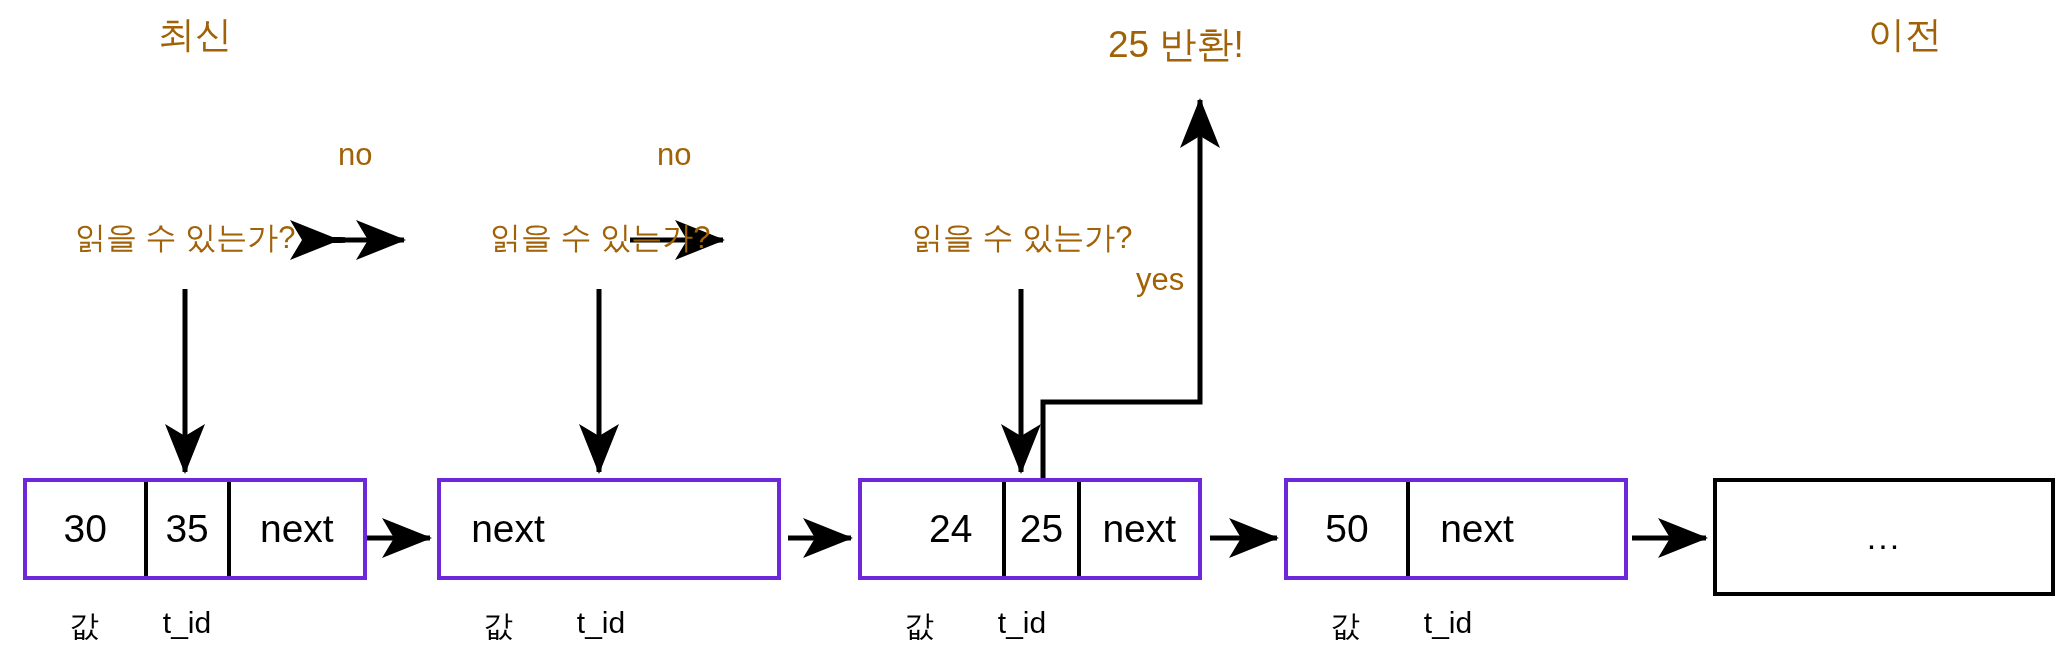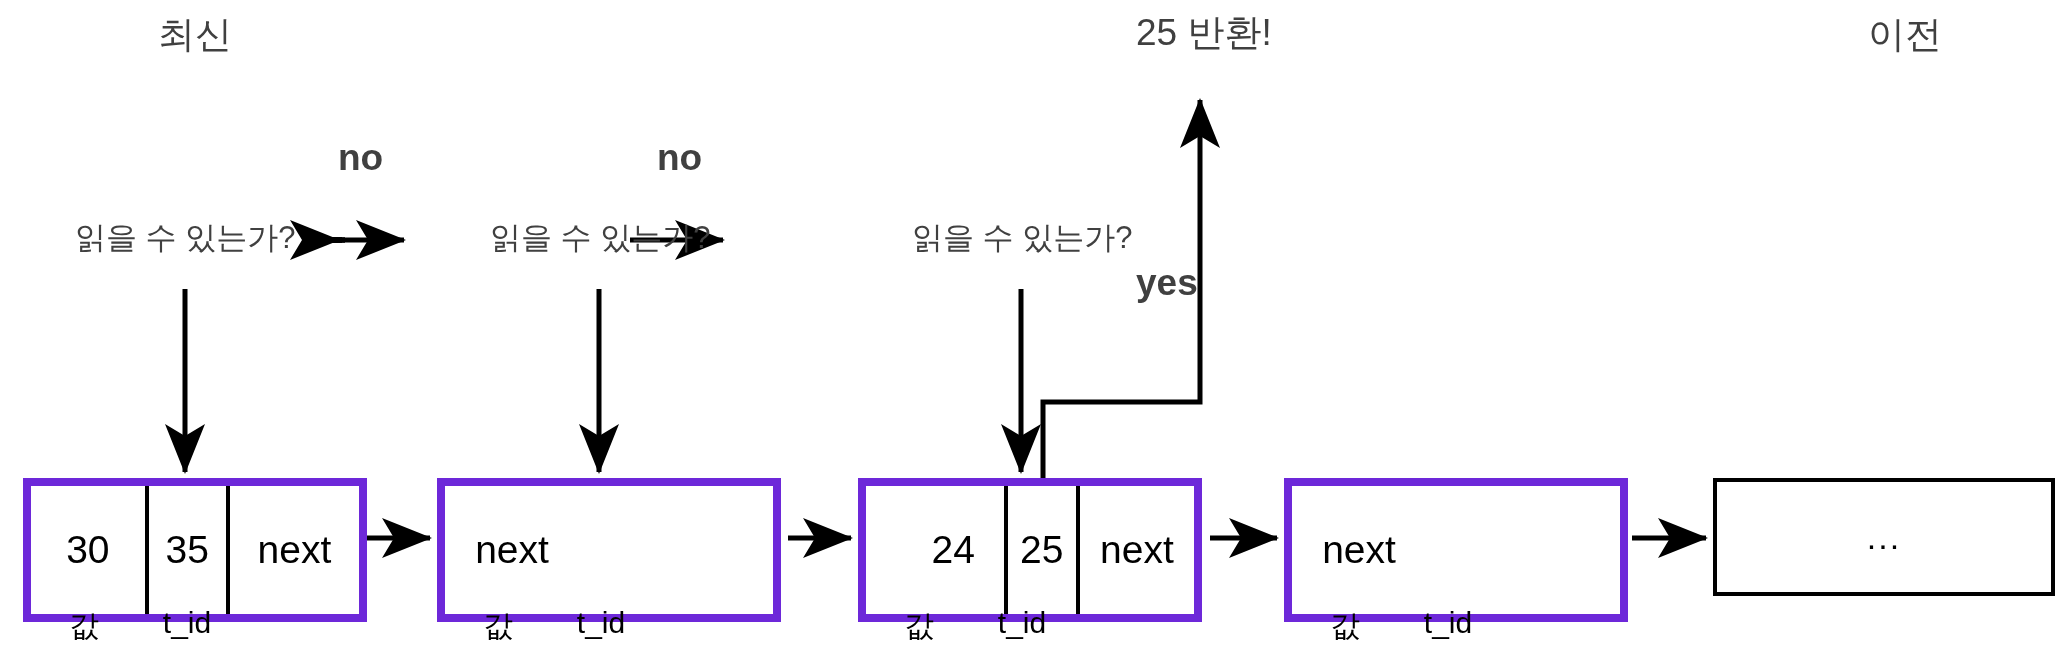--- a/index.html
+++ b/index.html
@@ -24,46 +24,46 @@
     left: 0;
     top: 0;
     width: 2072px;
     height: 664px;
     pointer-events: none;
   }
   .txt {
     position: absolute;
     white-space: nowrap;
     line-height: 1;
-    color: #404040;
+    color: #a16207;
   }
   .header-label {
     font-size: 37px;
     font-weight: 400;
   }
   .question-label {
     font-size: 31px;
     font-weight: 400;
   }
   .edge-label {
-    font-size: 37px;
-    font-weight: 700;
+    font-size: 31px;
+    font-weight: 400;
   }
   .return-label {
     font-size: 37px;
     font-weight: 400;
   }
   .node {
     position: absolute;
     display: flex;
     flex-direction: row;
     box-sizing: border-box;
-    border: 8px solid #6d28d9;
+    border: 4px solid #6d28d9;
     background: #ffffff;
-    height: 144px;
+    height: 102px;
   }
   .cell {
     box-sizing: border-box;
     display: flex;
     align-items: center;
     justify-content: center;
     font-size: 39px;
     background: #ffffff;
     height: 100%;
   }
@@ -125,21 +125,21 @@
     <line x1="788" y1="538" x2="851" y2="538" stroke="#000000" stroke-width="5" marker-end="url(#arrowHead)"></line>
     <line x1="1210" y1="538" x2="1277" y2="538" stroke="#000000" stroke-width="5" marker-end="url(#arrowHead)"></line>
     <line x1="1632" y1="538" x2="1706" y2="538" stroke="#000000" stroke-width="5" marker-end="url(#arrowHead)"></line>
 
     <path d="M 1043 478 L 1043 402 L 1200 402 L 1200 100" fill="none" stroke="#000000" stroke-width="5" marker-end="url(#arrowHead)"></path>
   </svg>
 
   <div class="txt header-label" style="left:158px; top:16px;">최신</div>
   <div class="txt header-label" style="left:1868px; top:16px;">이전</div>
 
-  <div class="txt return-label" style="left:1108px; top:14px;margin-left:28px;">25 반환!</div>
+  <div class="txt return-label" style="left:1108px; top:26px;">25 반환!</div>
 
   <div class="txt question-label" style="left:75px; top:222px;">읽을 수 있는가?</div>
   <div class="txt question-label" style="left:490px; top:222px;">읽을 수 있는가?</div>
   <div class="txt question-label" style="left:912px; top:222px;">읽을 수 있는가?</div>
 
   <div class="txt edge-label" style="left:338px; top:139px;">no</div>
   <div class="txt edge-label" style="left:657px; top:139px;">no</div>
   <div class="txt edge-label" style="left:1136px; top:264px;">yes</div>
 
   <div class="node" style="left:23px; top:478px; width:344px;">
@@ -158,20 +158,21 @@
 
   <div class="node" style="left:858px; top:478px; width:344px;">
     <div class="cell divider" style="width:122px;margin-left:37px;">24</div>
     <div class="cell divider" style="width:84px;">25</div>
     <div class="cell" style="width:134px;">next</div>
   </div>
   <div class="under-label" style="left:879px; top:606px; width:80px;">값</div>
   <div class="under-label" style="left:982px; top:606px; width:80px;">t_id</div>
 
   <div class="node" style="left:1284px; top:478px; width:344px;">
+    <div class="cell divider" style="width:122px;">50</div>
     <div class="cell" style="width:134px;">next</div>
   </div>
   <div class="under-label" style="left:1305px; top:606px; width:80px;">값</div>
   <div class="under-label" style="left:1408px; top:606px; width:80px;">t_id</div>
 
   <div class="tail-box" style="left:1713px; top:478px; width:342px; height:118px;">...</div>
 
 </div>
 
 </body></html>

